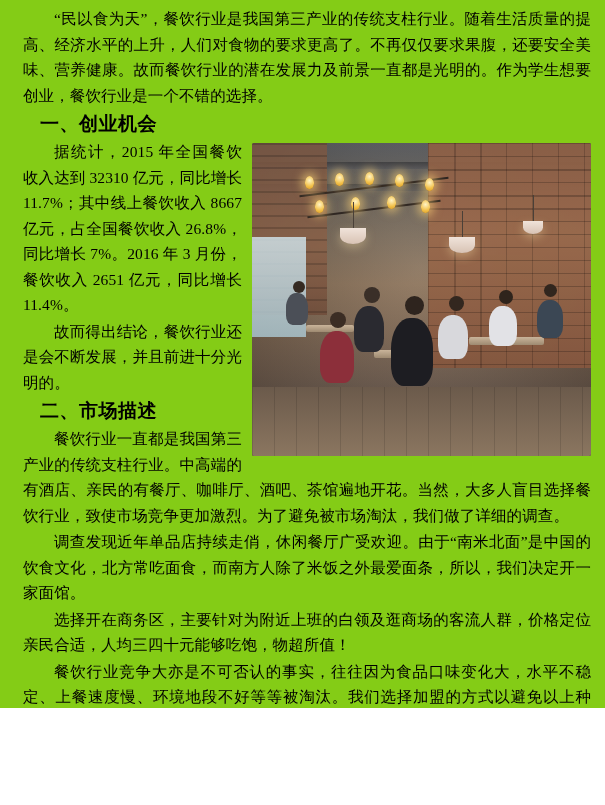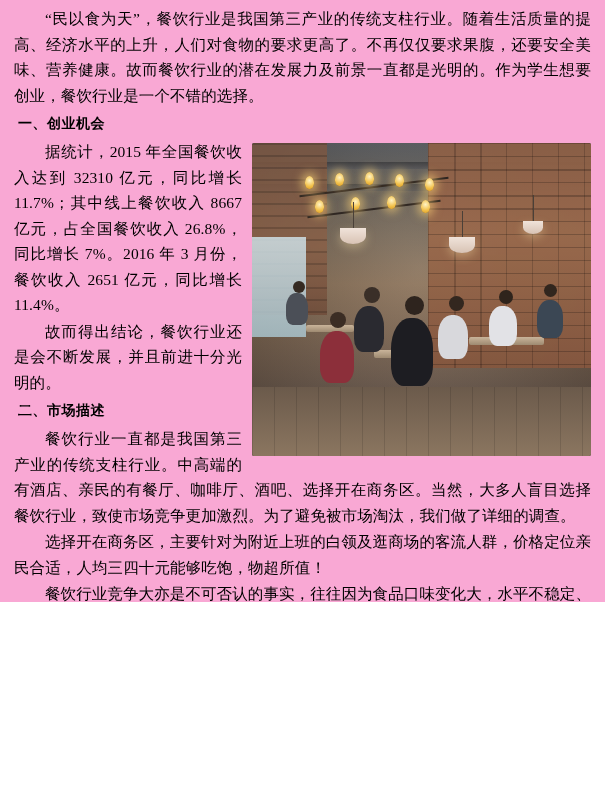--- a/index.html
+++ b/index.html
@@ -7,42 +7,42 @@
     padding: 0;
     background: #ffffff;
   }
   body {
     font-family: "Liberation Serif", "DejaVu Serif", serif;
     color: #000000;
   }
   #page {
     position: relative;
     width: 605px;
-    height: 602px;
+    height: 708px;
     overflow: hidden;
-    background: #f9a8d4;
+    background: #84cc16;
     box-sizing: border-box;
-    padding: 6px 14px 0 14px;
+    padding: 6px 14px 0 23px;
   }
   .para {
     font-size: 15.5px;
     line-height: 25.5px;
     text-align: justify;
     text-justify: inter-ideograph;
     margin: 0 0 1px 0;
     letter-spacing: 0.1px;
   }
   .indent {
     text-indent: 2em;
   }
   .heading {
-    font-size: 14px;
+    font-size: 19px;
     line-height: 28px;
     font-weight: bold;
-    margin: 2px 0 1px 4px;
+    margin: 2px 0 1px 17px;
     letter-spacing: 0.5px;
   }
   
   .figure {
     float: right;
     width: 339px;
     height: 313px;
     margin: 4px 0 6px 10px;
     position: relative;
     overflow: hidden;
@@ -228,19 +228,20 @@
 
       <div class="person" style="left:10%; top:48%; width:22px; height:32px; background:#4b4f57;"></div>
       <div class="head" style="left:12%; top:44%; width:12px; height:12px; background:#352a22;"></div>
     </div>
   </div>
 
   <p class="para indent">据统计，2015 年全国餐饮收入达到 32310 亿元，同比增长 11.7%；其中线上餐饮收入 8667 亿元，占全国餐饮收入 26.8%，同比增长 7%。2016 年 3 月份，餐饮收入 2651 亿元，同比增长 11.4%。</p>
   <p class="para indent">故而得出结论，餐饮行业还是会不断发展，并且前进十分光明的。</p>
 
   <h2 class="heading">二、市场描述</h2>
-  <p class="para indent">餐饮行业一直都是我国第三产业的传统支柱行业。中高端的有酒店、亲民的有餐厅、咖啡厅、酒吧、选择开在商务区。当然，大多人盲目选择餐饮行业，致使市场竞争更加激烈。为了避免被市场淘汰，我们做了详细的调查。</p>
+  <p class="para indent">餐饮行业一直都是我国第三产业的传统支柱行业。中高端的有酒店、亲民的有餐厅、咖啡厅、酒吧、茶馆遍地开花。当然，大多人盲目选择餐饮行业，致使市场竞争更加激烈。为了避免被市场淘汰，我们做了详细的调查。</p>
+  <p class="para indent">调查发现近年单品店持续走俏，休闲餐厅广受欢迎。由于“南米北面”是中国的饮食文化，北方常吃面食，而南方人除了米饭之外最爱面条，所以，我们决定开一家面馆。</p>
   <p class="para indent">选择开在商务区，主要针对为附近上班的白领及逛商场的客流人群，价格定位亲民合适，人均三四十元能够吃饱，物超所值！</p>
   <p class="para indent">餐饮行业竞争大亦是不可否认的事实，往往因为食品口味变化大，水平不稳定、上餐速度慢、环境地段不好等等被淘汰。我们选择加盟的方式以避免以上种种，经过考察发现“锅品面吧”食物口味好，上餐速度快，餐厅环境优美卫生，且风险较低，最终选定此项目。</p>
 
   <h2 class="heading">三、产品描述</h2>
 
 </div>
 
 </body></html>

